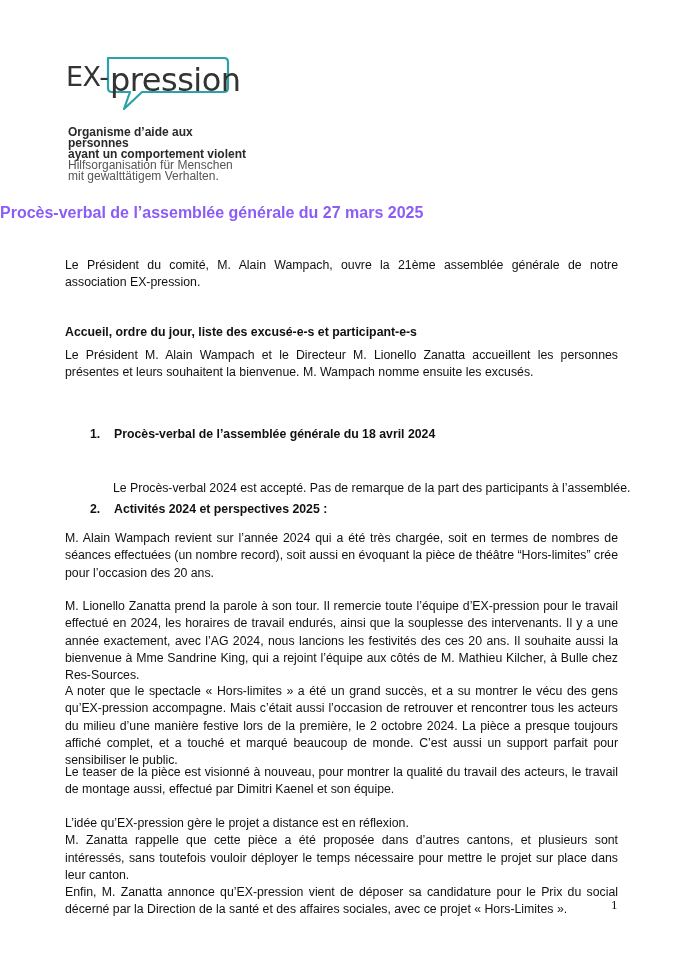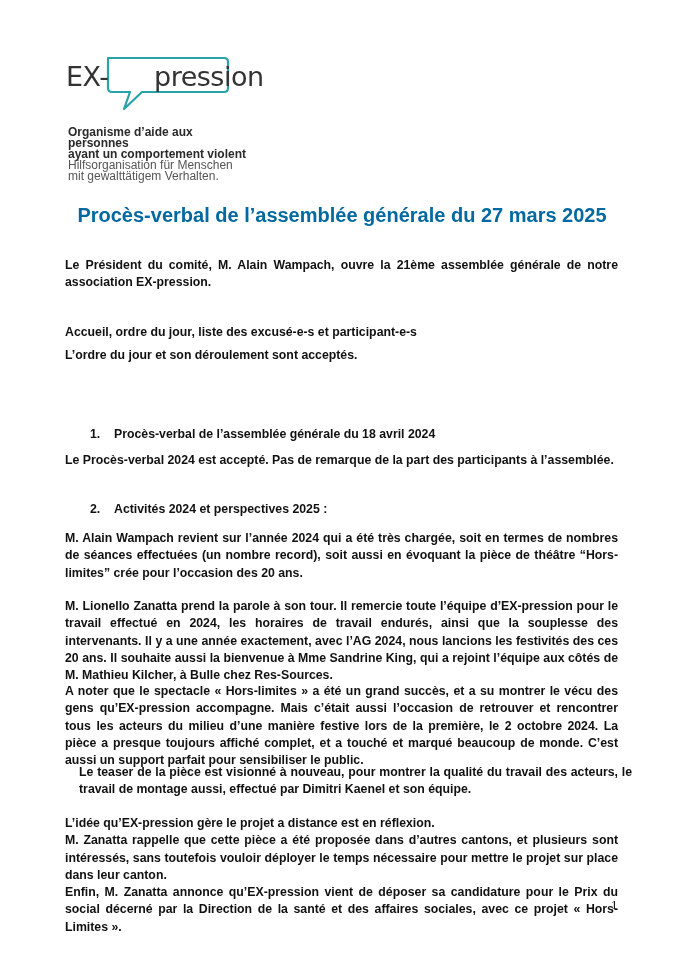--- a/index.html
+++ b/index.html
@@ -5,33 +5,33 @@
   html, body { margin: 0; padding: 0; background: #ffffff; }
   body { width: 684px; height: 968px; position: relative; overflow: hidden;
          font-family: "Liberation Sans", "DejaVu Sans", sans-serif; color: #111; }
   .page { position: absolute; left: 0; top: 0; width: 632px; height: 968px; background: #fff; }
 
   
   .logo { position: absolute; left: 64px; top: 55px; width: 180px; height: 130px; }
   .logo-mark { position: absolute; left: 0; top: 0; width: 170px; height: 60px; }
   .logo-ex { position: absolute; left: 2px; top: 6px; font-size: 27px; color: #333; letter-spacing: -0.5px;
              font-family: "DejaVu Sans", sans-serif; font-weight: normal; }
-  .logo-pression { position: absolute; left: 46px; top: 6px; font-size: 27px; color: #333; letter-spacing: -0.5px;
-             font-family: "DejaVu Sans", sans-serif; padding-left: 44px; }
+  .logo-pression { position: absolute; left: 46px; top: 6px; font-size: 32px; color: #333; letter-spacing: -0.5px;
+             font-family: "DejaVu Sans", sans-serif; }
   .logo-sub { position: absolute; left: 4px; top: 72px; font-size: 12px; line-height: 11px; width: 180px; }
   .logo-sub .b { font-weight: bold; color: #2a2a2a; }
   .logo-sub .l { color: #555; }
 
   
-  .title { position: absolute; left: 0; top: 204px; width: 684px; text-align: center;
-           font-size: 20px; font-weight: bold; color: #0369a1; }
+  .title { position: absolute; left: 0; top: 204px; width: 684px; 
+           font-size: 16px; font-weight: bold; color: #8b5cf6; }
 
   .txt { position: absolute; left: 65px; width: 553px; font-size: 12.3px; line-height: 17.3px;
          text-align: justify; color: #111; }
-  .txt p { margin: 0; font-weight: bold; }
+  .txt p { margin: 0; }
   .bold { font-weight: bold; }
   .list-h { position: absolute; left: 90px; font-size: 12.3px; font-weight: bold; color: #111; }
   .list-h .num { display: inline-block; width: 24px; }
 
   .pagenum { position: absolute; left: 611px; top: 897px; font-size: 13px;
              font-family: "Liberation Serif", serif; color: #111; }
 </style>
 </head>
 <body>
 
@@ -53,48 +53,48 @@
 
   <div class="title">Procès-verbal de l’assemblée générale du 27 mars 2025</div>
 
   <div class="txt" style="top:257px;">
     <p>Le Président du comité, M. Alain Wampach, ouvre la 21ème assemblée générale de notre association EX-pression.</p>
   </div>
 
   <div class="txt bold" style="top:324px;">Accueil, ordre du jour, liste des excusé-e-s et participant-e-s</div>
 
   <div class="txt" style="top:347px;">
-    <p>L’ordre du jour et son déroulement sont acceptés.</p>
+    <p>Le Président M. Alain Wampach et le Directeur M. Lionello Zanatta accueillent les personnes présentes et leurs souhaitent la bienvenue. M. Wampach nomme ensuite les excusés.</p>
   </div>
 
   <div class="list-h" style="top:427px;">
     <span class="num">1.</span><span>Procès-verbal de l’assemblée générale du 18 avril 2024</span>
   </div>
 
-  <div class="txt" style="top:452px;">
+  <div class="txt" style="top:480px;margin-left:48px;">
     <p>Le Procès-verbal 2024 est accepté. Pas de remarque de la part des participants à l’assemblée.</p>
   </div>
 
   <div class="list-h" style="top:502px;">
     <span class="num">2.</span><span>Activités 2024 et perspectives 2025 :</span>
   </div>
 
   <div class="txt" style="top:530px;">
     <p>M. Alain Wampach revient sur l’année 2024 qui a été très chargée, soit en termes de nombres de séances effectuées (un nombre record), soit aussi en évoquant la pièce de théâtre “Hors-limites” crée pour l’occasion des 20 ans.</p>
   </div>
 
   <div class="txt" style="top:598px;">
     <p>M. Lionello Zanatta prend la parole à son tour. Il remercie toute l’équipe d’EX-pression pour le travail effectué en 2024, les horaires de travail endurés, ainsi que la souplesse des intervenants. Il y a une année exactement, avec l’AG 2024, nous lancions les festivités des ces 20 ans. Il souhaite aussi la bienvenue à Mme Sandrine King, qui a rejoint l’équipe aux côtés de M. Mathieu Kilcher, à Bulle chez Res-Sources.</p>
   </div>
 
   <div class="txt" style="top:683px;">
     <p>A noter que le spectacle « Hors-limites » a été un grand succès, et a su montrer le vécu des gens qu’EX-pression accompagne. Mais c’était aussi l’occasion de retrouver et rencontrer tous les acteurs du milieu d’une manière festive lors de la première, le 2 octobre 2024. La pièce a presque toujours affiché complet, et a touché et marqué beaucoup de monde. C’est aussi un support parfait pour sensibiliser le public.</p>
   </div>
 
-  <div class="txt" style="top:764px;margin-left:14px;">
+  <div class="txt" style="top:764px;">
     <p>Le teaser de la pièce est visionné à nouveau, pour montrer la qualité du travail des acteurs, le travail de montage aussi, effectué par Dimitri Kaenel et son équipe.</p>
   </div>
 
   <div class="txt" style="top:815px;">
     <p>L’idée qu’EX-pression gère le projet a distance est en réflexion.</p>
     <p>M. Zanatta rappelle que cette pièce a été proposée dans d’autres cantons, et plusieurs sont intéressés, sans toutefois vouloir déployer le temps nécessaire pour mettre le projet sur place dans leur canton.</p>
     <p>Enfin, M. Zanatta annonce qu’EX-pression vient de déposer sa candidature pour le Prix du social décerné par la Direction de la santé et des affaires sociales, avec ce projet « Hors-Limites ».</p>
   </div>
 
   <div class="pagenum">1</div>

